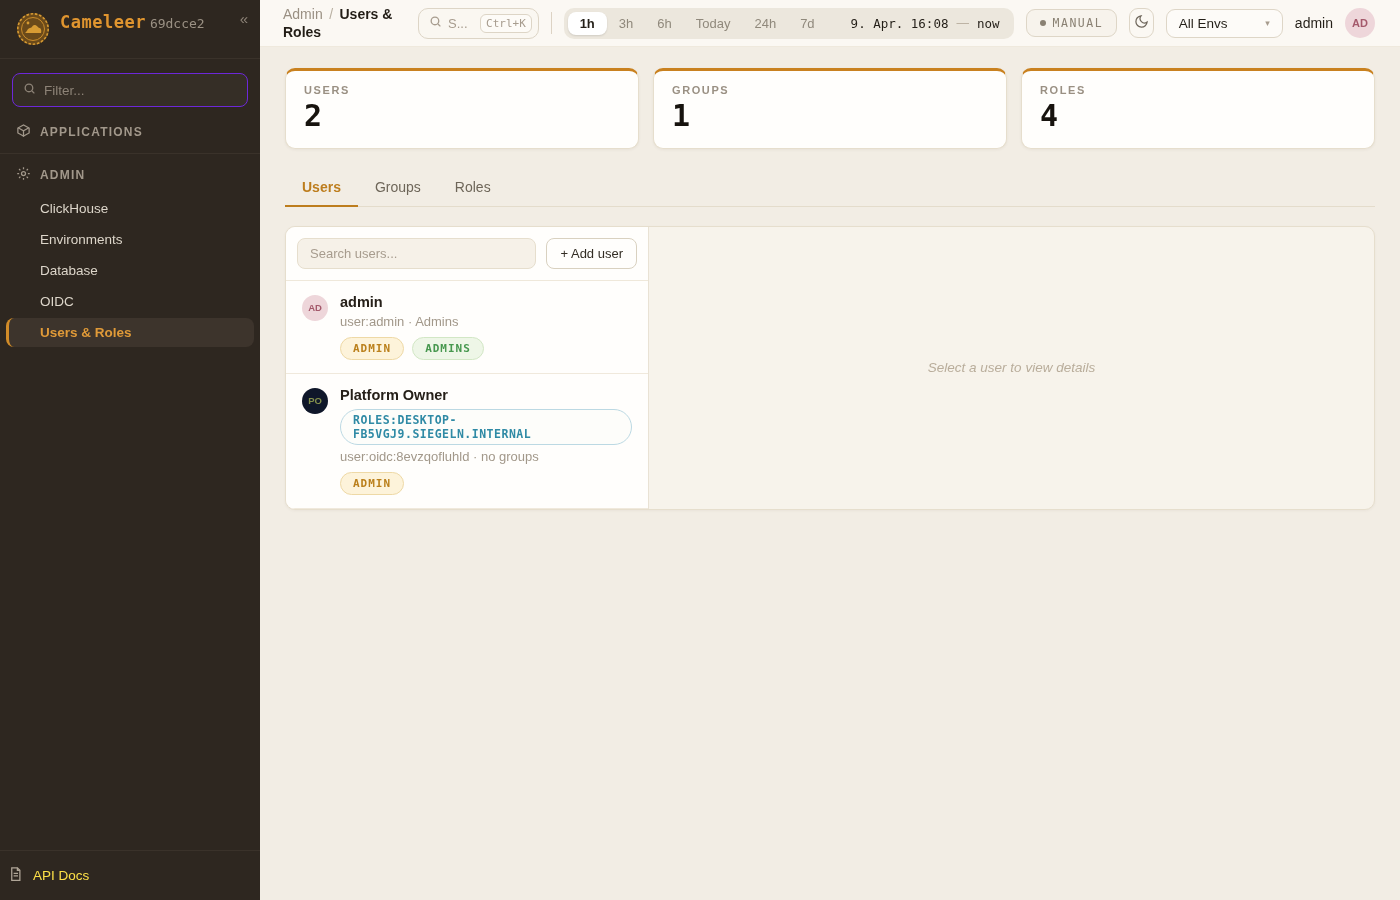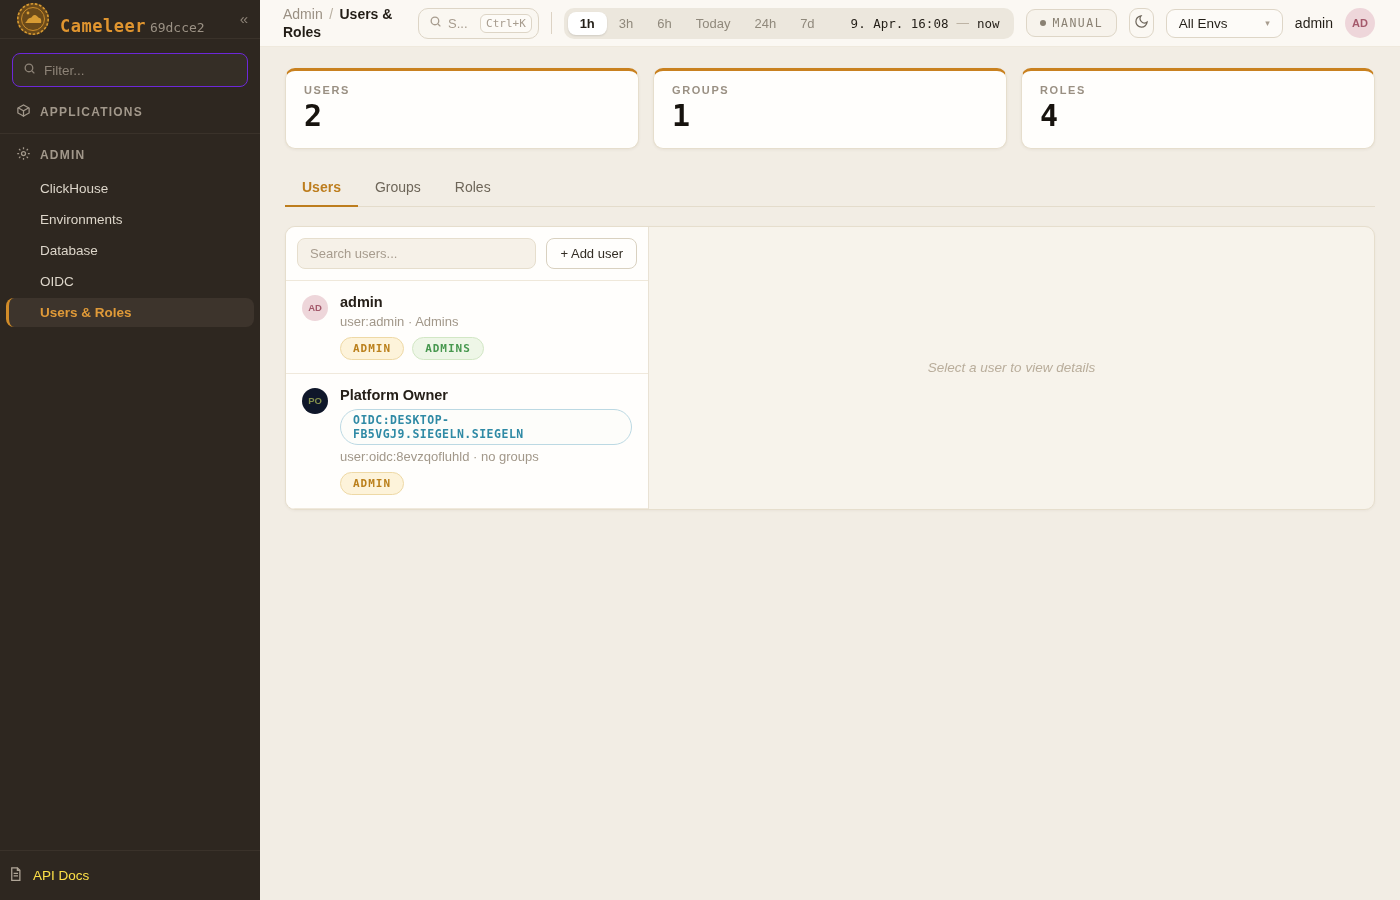--- a/index.html
+++ b/index.html
@@ -2,21 +2,21 @@
 <html><head>
 <meta charset="utf-8">
 <style>
   * { margin:0; padding:0; box-sizing:border-box; }
   html,body { width:1400px; height:900px; }
   body { font-family:"Liberation Sans", sans-serif; background:#f2ede4; overflow:hidden; }
   .app { display:flex; width:1400px; height:900px; }
 
   
   .sidebar { width:260px; flex-shrink:0; background:#2e2720; color:#d9d2c6; display:flex; flex-direction:column; }
-  .sb-header { position:relative; display:flex; align-items:flex-end; gap:10px; padding:2px 16px; border-bottom:1px solid #3a322a; }
+  .sb-header { position:relative; display:flex; align-items:flex-start; gap:10px; padding:12px 16px; border-bottom:1px solid #3a322a; }
   .logo-coin { width:34px; height:34px; flex-shrink:0; }
   .brand { font-family:"DejaVu Sans Mono", monospace; font-weight:bold; font-size:17px; color:#e0952f; letter-spacing:.5px; }
   .version { font-family:"DejaVu Sans Mono", monospace; font-size:13px; color:#9b9184; margin-left:4px; }
   .collapse-btn { position:absolute; top:10px; right:12px; color:#8d8377; font-size:15px; cursor:pointer; }
   .sb-filter { display:flex; align-items:center; gap:8px; margin:14px 12px 6px; background:#352e26; border:1px solid #6d28d9; border-radius:8px; padding:7px 10px; }
   .sb-filter svg { flex-shrink:0; }
   .sb-filter input { background:transparent; border:none; outline:none; color:#d9d2c6; font-size:13.5px; width:100%; font-family:"Liberation Sans", sans-serif; }
   .sb-filter input::placeholder { color:#8d8377; }
   .sb-section { display:flex; align-items:center; gap:9px; padding:10px 16px 8px; font-size:12px; font-weight:bold; letter-spacing:1.2px; color:#a2988b; text-transform:uppercase; }
   .sb-divider { border-top:1px solid #3a322a; margin:4px 0 2px; }
@@ -249,21 +249,21 @@
                 <span class="badge amber">ADMIN</span>
                 <span class="badge green">ADMINS</span>
               </div>
             </div>
           </div>
 
           <div class="user-row">
             <div class="avatar green row-avatar">PO</div>
             <div>
               <div class="user-name">Platform Owner</div>
-              <span class="oidc-chip">OIDC:DESKTOP-FB5VGJ9.SIEGELN.SIEGELN</span>
+              <span class="oidc-chip">ROLES:DESKTOP-FB5VGJ9.SIEGELN.INTERNAL</span>
               <div class="user-meta">user:oidc:8evzqofluhld · no groups</div>
               <div class="badge-row">
                 <span class="badge amber">ADMIN</span>
               </div>
             </div>
           </div>
         </div>
 
         <div class="detail-panel">
           <span class="empty-text">Select a user to view details</span>

